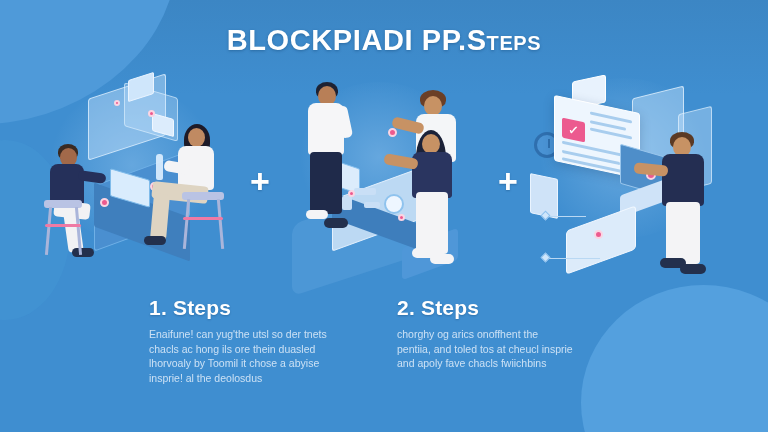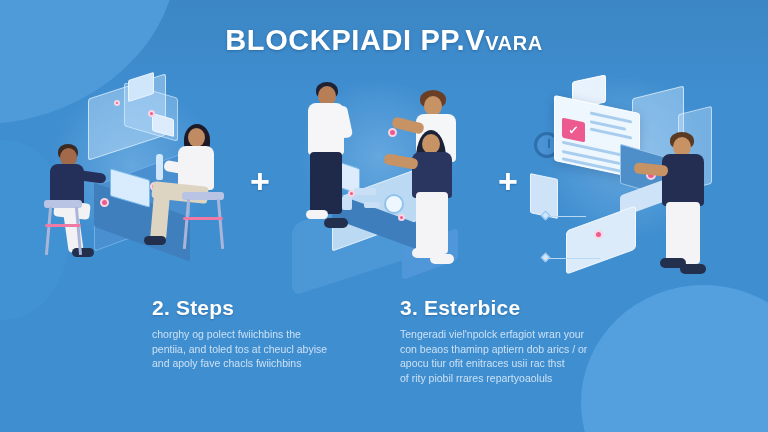--- a/index.html
+++ b/index.html
@@ -238,21 +238,21 @@
 </style>
 </head>
 <body>
 
 <div class="canvas">
 
   <div class="blob blob-tl"></div>
   <div class="blob blob-br"></div>
   <div class="blob blob-ml"></div>
 
-  <div class="title">BLOCKPIADI PP.Vvara</div>
+  <div class="title">BLOCKPIADI PP.Steps</div>
 
   <div class="panels">
 
     <div class="panel">
       <div class="ill">
         <div class="glow p1-glow"></div>
 
         <div class="p1-holo"></div>
         <div class="p1-holo2"></div>
         <div class="p1-card-a"></div>
@@ -376,34 +376,34 @@
         <div class="leg" style="left:138px;top:130px;width:34px;height:62px;background:#f4f4f6;border-radius:4px;"></div>
         <div class="shoe" style="left:132px;top:186px;width:26px;height:10px;"></div>
         <div class="shoe" style="left:152px;top:192px;width:26px;height:10px;"></div>
       </div>
     </div>
 
   </div>
 
   <div class="steps">
 
+    <div class="step s1">
+      <div class="step-title">1. Steps</div>
+      <div class="step-body">
+        <span>Enaifune! can yug'the utsl so der tnets</span>
+        <span>chacls ac hong ils ore thein duasled</span>
+        <span>lhorvoaly by Toomil it chose a abyise</span>
+        <span>insprie! al the deolosdus</span>
+      </div>
+    </div>
 
     <div class="step s2">
       <div class="step-title">2. Steps</div>
       <div class="step-body">
-        <span>chorghy og polect fwiichbins the</span>
-        <span>pentiia, and toled tos at cheucl abyise</span>
+        <span>chorghy og arics onoffhent the</span>
+        <span>pentiia, and toled tos at cheucl insprie</span>
         <span>and apoly fave chacls fwiichbins</span>
       </div>
     </div>
 
-    <div class="step s3">
-      <div class="step-title">3. Esterbice</div>
-      <div class="step-body">
-        <span>Tengeradi viel'npolck erfagiot wran your</span>
-        <span>con beaos thaminp aptiern dob arics / or</span>
-        <span>apocu tiur ofit enitraces usii rac thst</span>
-        <span>of rity piobil rrares repartyoaoluls</span>
-      </div>
-    </div>
 
   </div>
 </div>
 
 </body></html>

